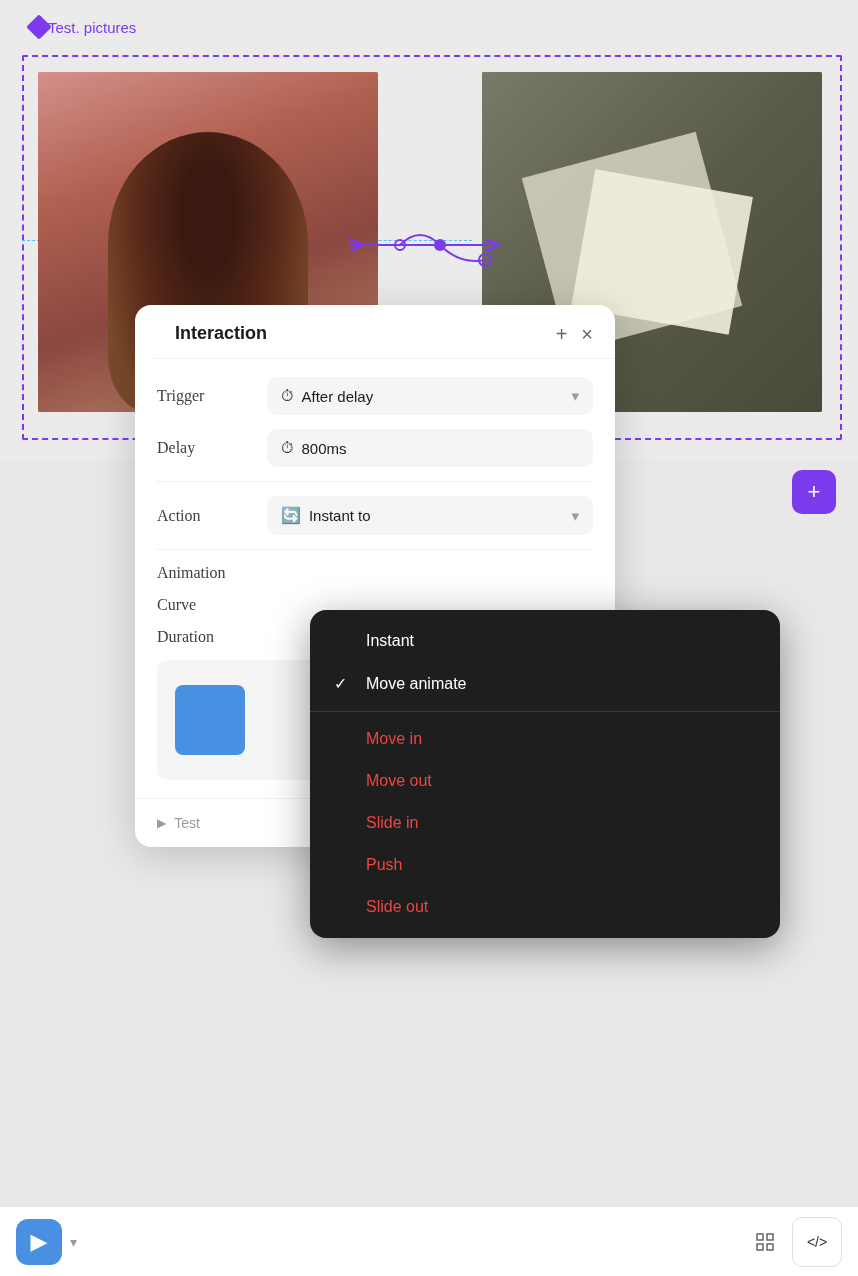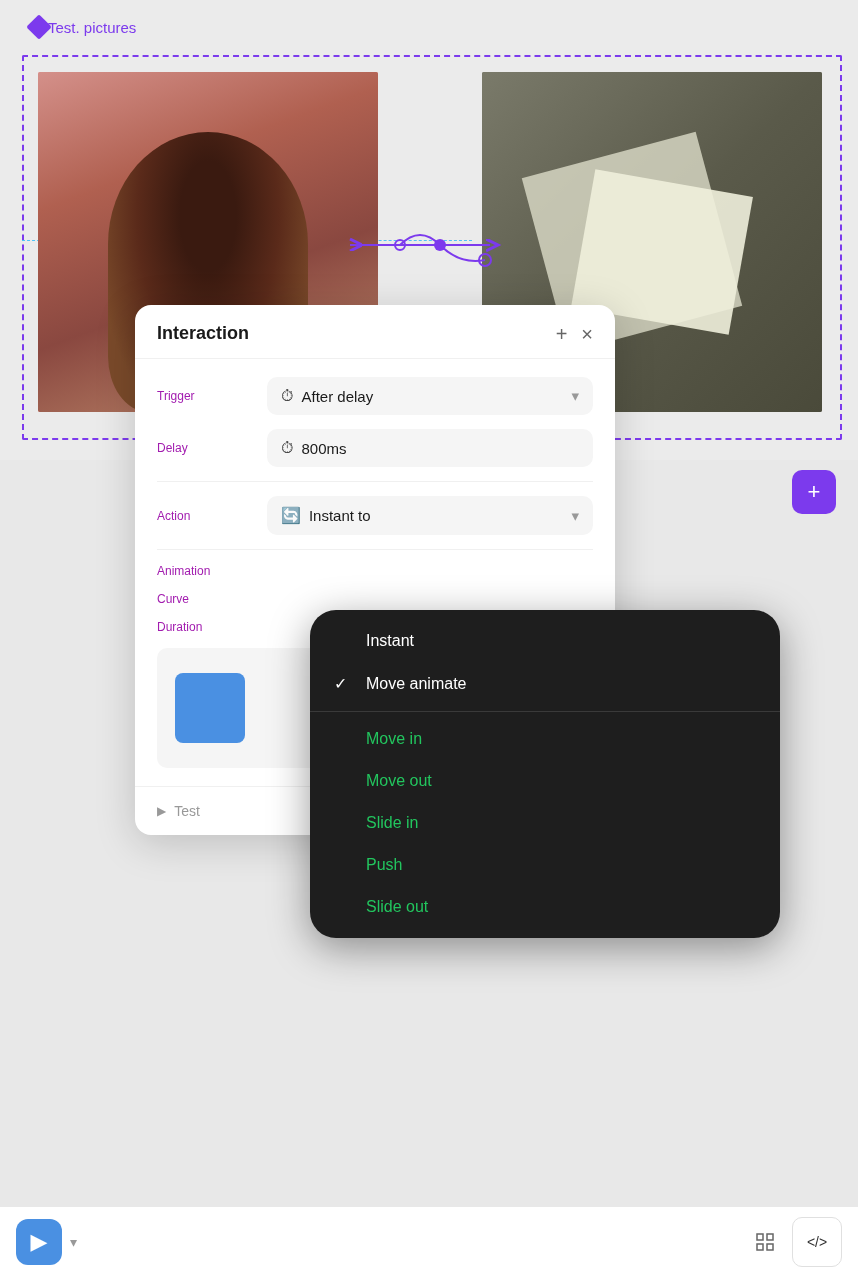--- a/index.html
+++ b/index.html
@@ -133,20 +133,21 @@
       padding: 0;
       z-index: 10;
     }
 
     .panel-header {
       display: flex;
       align-items: center;
       justify-content: space-between;
       padding: 18px 22px 14px;
       border-bottom: 1px solid #f0f0f0;
+      margin-left: 18px;
     }
 
     .panel-title {
       font-size: 18px;
       font-weight: 700;
       color: #1a1a1a;
     }
 
     .panel-header-actions {
       display: flex; gap: 14px; align-items: center;
@@ -163,23 +164,24 @@
     }
 
     .field-row {
       display: flex;
       align-items: center;
       margin-bottom: 14px;
     }
 
     .field-label {
       width: 110px;
-      font-size: 12px;
-      color: #a21caf;
+      font-size: 16px;
+      color: #404040;
       flex-shrink: 0;
+      font-family: Liberation Serif, serif;
     }
 
     .field-control {
       flex: 1;
     }
 
     .dropdown-btn {
       width: 100%;
       display: flex; align-items: center; gap: 8px;
       background: #f5f5f5;
@@ -205,21 +207,21 @@
       border-top: 1px solid #f0f0f0;
       margin: 8px 0 14px;
     }
 
     
     .dropdown-menu {
       position: absolute;
       top: 610px; left: 310px;
       width: 470px;
       background: #1e1e1e;
-      border-radius: 26px;
+      border-radius: 16px;
       padding: 10px 0;
       z-index: 20;
       box-shadow: 0 10px 40px rgba(0,0,0,0.4);
     }
 
     .menu-item {
       display: flex;
       align-items: center;
       padding: 12px 24px;
       font-size: 16px;
@@ -237,21 +239,21 @@
       width: 20px;
     }
 
     .menu-divider {
       border: none;
       border-top: 1px solid #3a3a3a;
       margin: 6px 0;
     }
 
     .menu-item.disabled {
-      color: #22c55e;
+      color: #ef4444;
     }
 
     
     .panel-preview {
       margin: 14px 0 0;
       background: #f5f5f5;
       border-radius: 10px;
       height: 120px;
       display: flex; align-items: center; justify-content: flex-start;
       padding: 0 18px;

